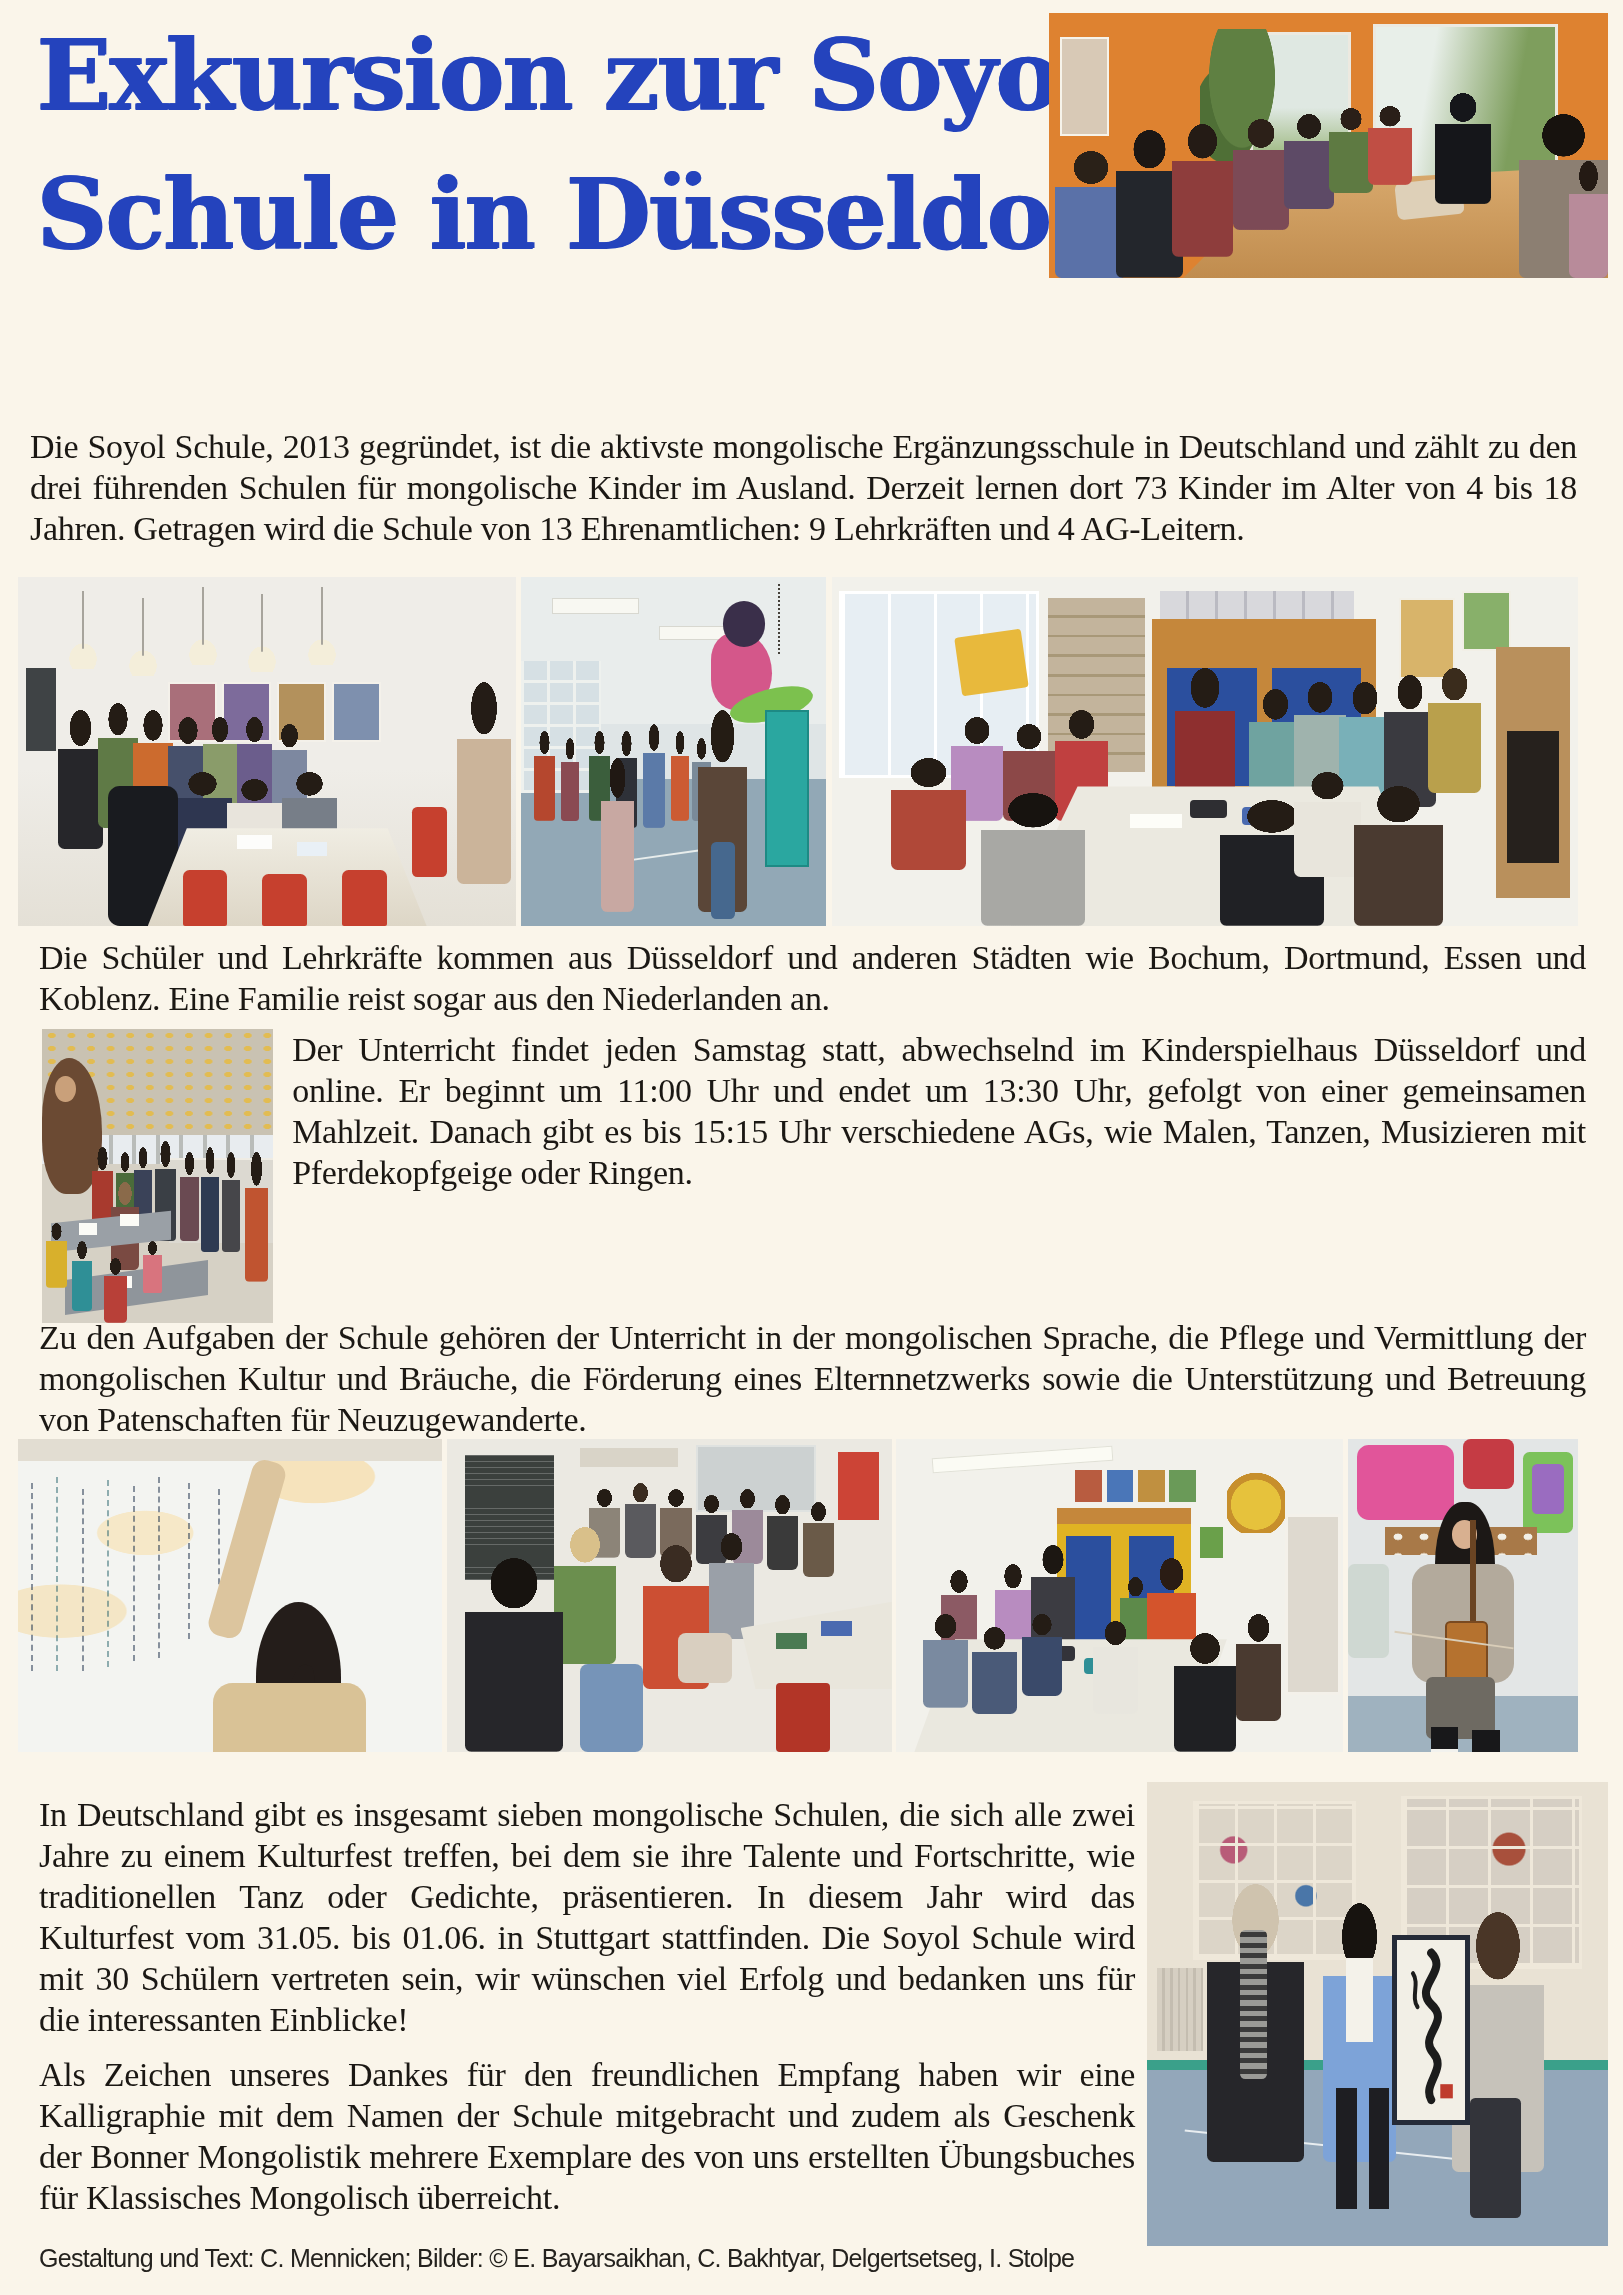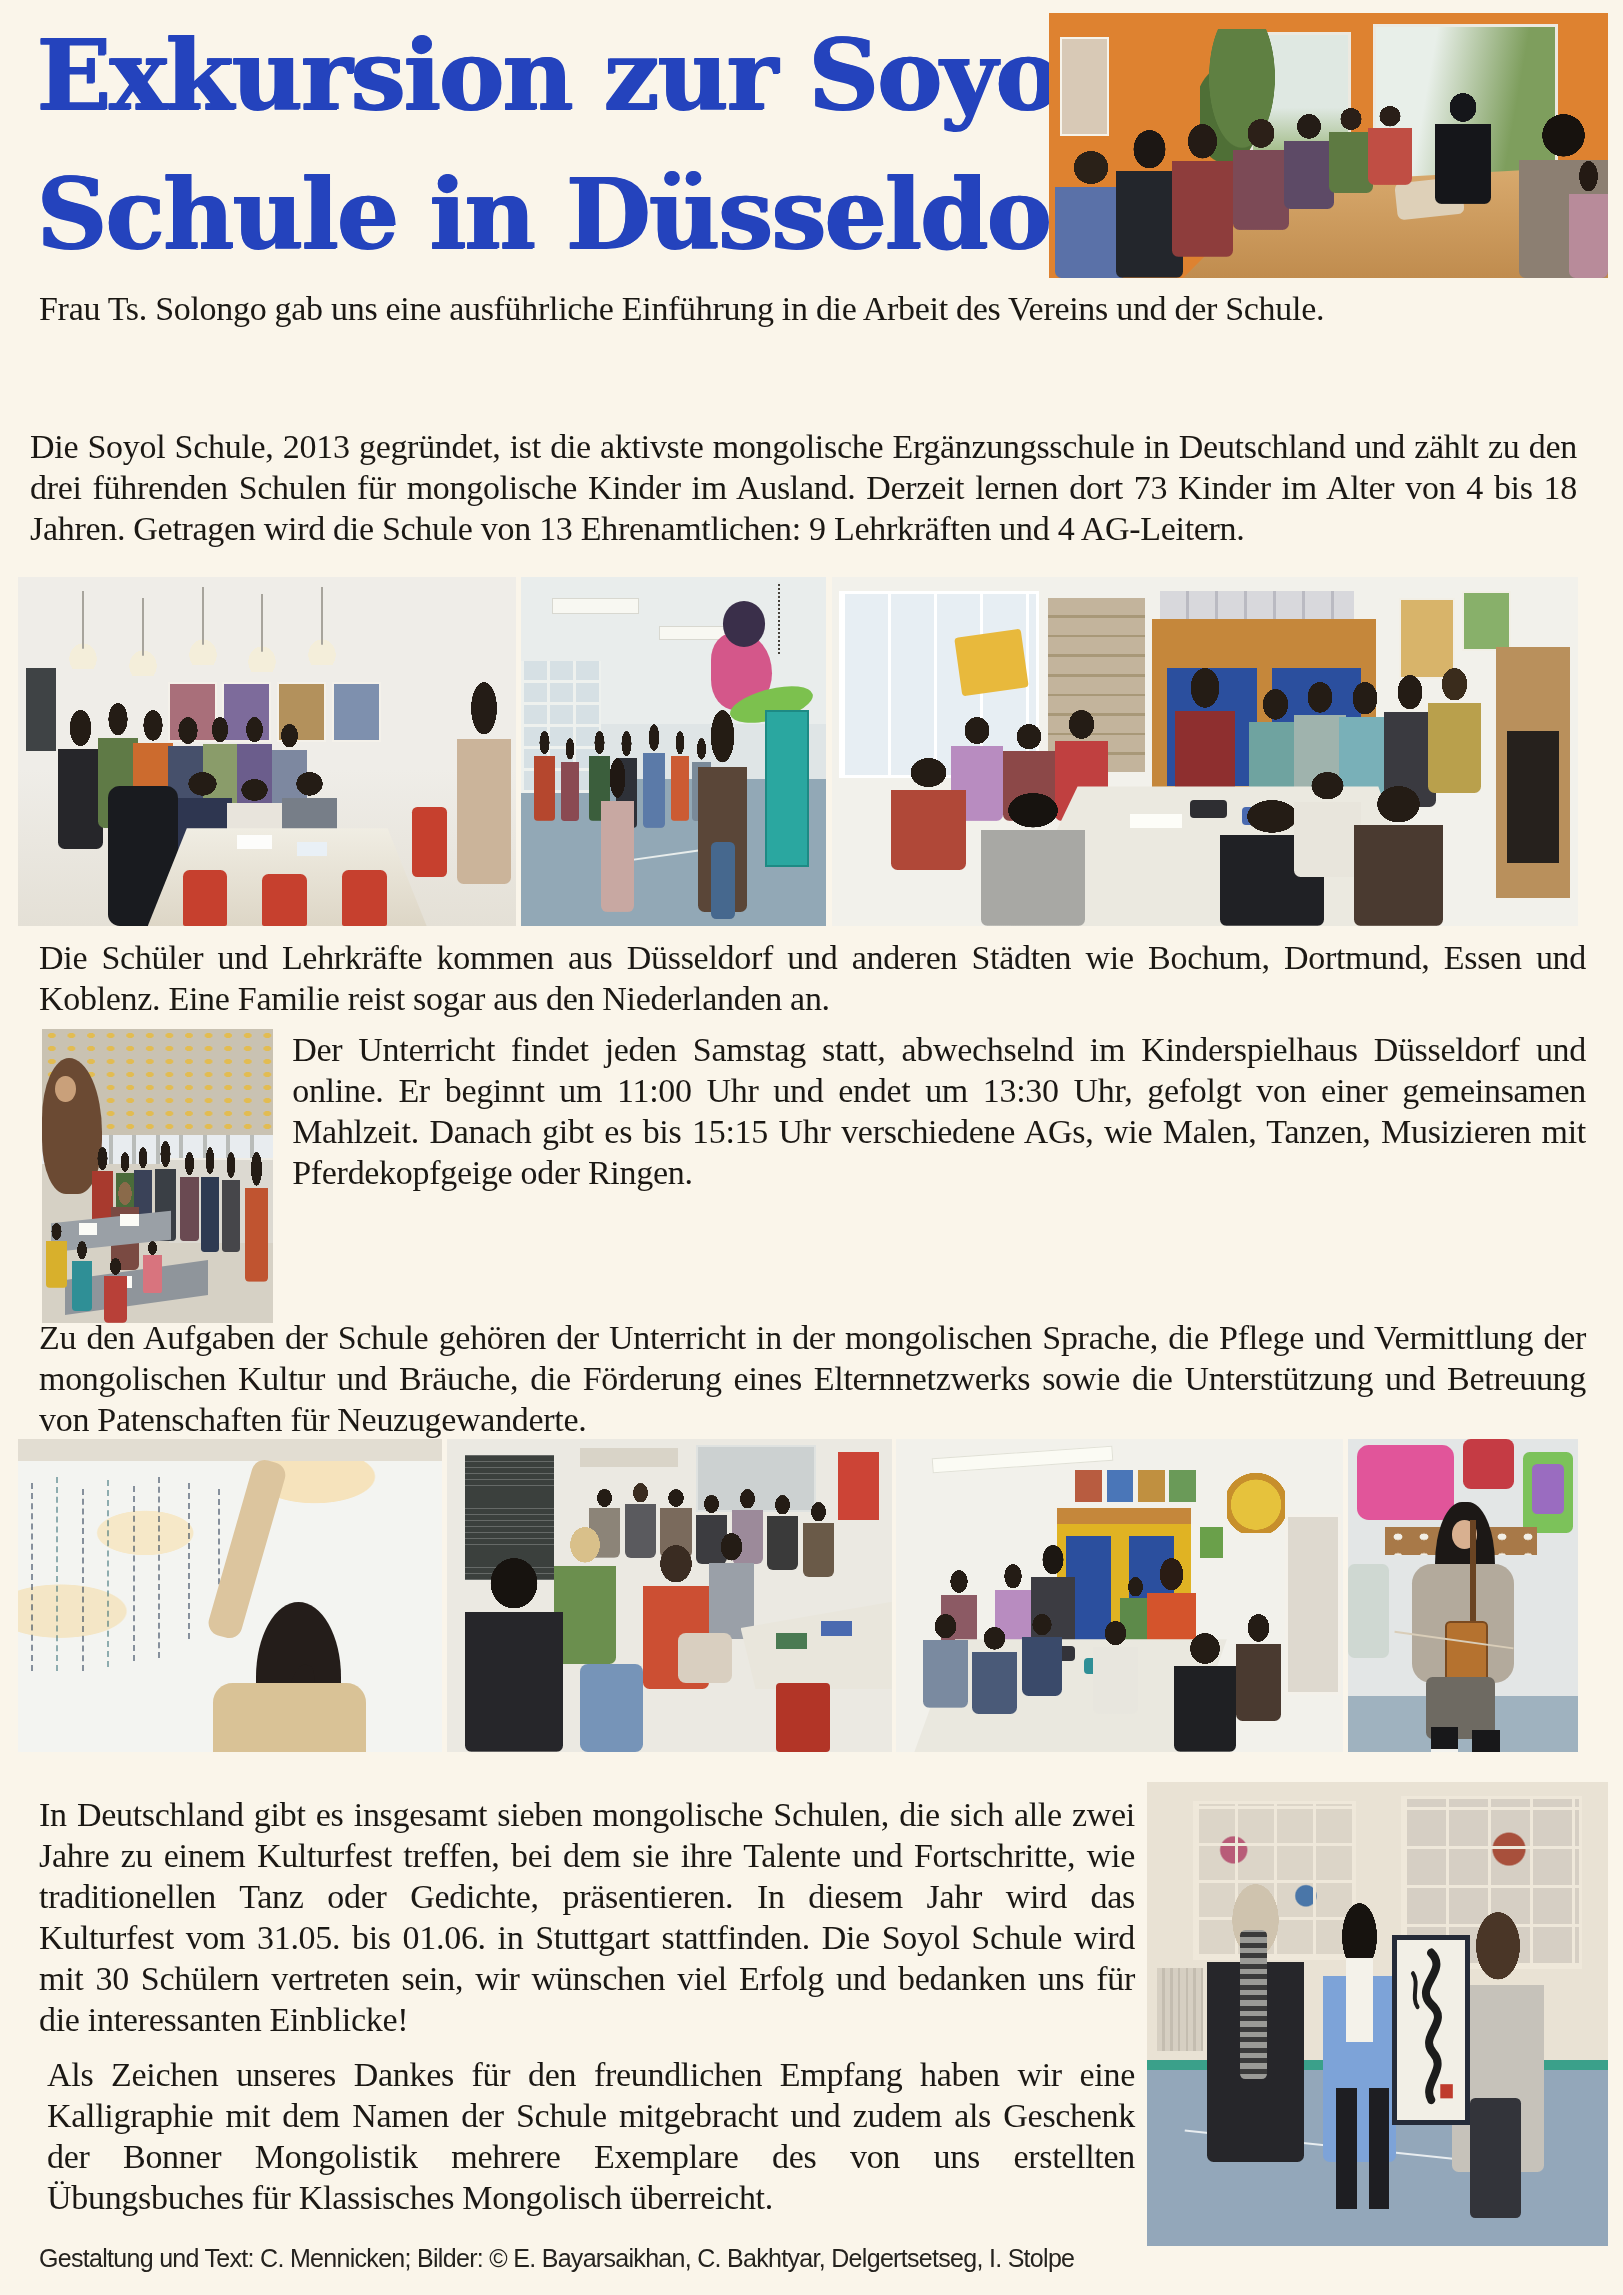--- a/index.html
+++ b/index.html
@@ -52,21 +52,20 @@
     <div class="pn" style="left:33%;top:40%;width:10%;height:42%;--b:#7c4a56;--h:#2c2018;"></div>
     <div class="pn" style="left:42%;top:38%;width:9%;height:36%;--b:#5d4a66;--h:#241c16;"></div>
     <div class="pn" style="left:50%;top:36%;width:8%;height:32%;--b:#5e7a42;--h:#2a1f18;"></div>
     <div class="pn" style="left:57%;top:35%;width:8%;height:30%;--b:#c04e44;--h:#2a1f18;"></div>
     <div class="pn" style="left:69%;top:30%;width:10%;height:42%;--b:#15161a;--h:#15161a;"></div>
     <div class="pn" style="left:84%;top:38%;width:16%;height:62%;--b:#8c7f72;--h:#17120e;"></div>
     <div class="pn" style="left:93%;top:56%;width:7%;height:44%;--b:#b88b9a;--h:#241a14;"></div>
   </figure>
 
   <section class="abs body" style="left:39px;top:288px;width:1547px;">
-    <p>Frau Ts. Solongo gab uns eine ausführliche Einführung in die Arbeit des Vereins und der Schule.</p>
   </section>
 
   <section class="abs body" style="left:30px;top:426px;width:1547px;">
     <p>Die Soyol Schule, 2013 gegründet, ist die aktivste mongolische Ergänzungsschule in Deutschland und zählt zu den drei führenden Schulen für mongolische Kinder im Ausland. Derzeit lernen dort 73 Kinder im Alter von 4 bis 18 Jahren. Getragen wird die Schule von 13 Ehrenamtlichen: 9 Lehrkräften und 4 AG-Leitern.</p>
   </section>
 
   <div class="abs" style="left:18.3px;top:577px;width:1560px;height:349px;display:flex;gap:5.2px;">
 
     <figure class="ph" style="width:498px;height:349px;background:linear-gradient(180deg,#efede8 0 55%,#e4e0d6 100%);" aria-label="Besuchergruppe steht um einen Tisch mit roten Stühlen unter Pendelleuchten">
       <div class="lamp" style="left:10%;top:4%;"></div>
@@ -282,21 +281,21 @@
       <div class="s" style="left:36%;top:92%;width:12%;height:7%;background:#18181a;border-bottom:3.3px solid #f2f2ee;"></div>
       <div class="s" style="left:54%;top:93%;width:12%;height:7%;background:#18181a;border-bottom:3.3px solid #f2f2ee;"></div>
     </figure>
   </div>
 
   <div class="abs" style="left:39px;top:1782px;width:1570px;display:flex;align-items:flex-start;gap:12.4px;">
     <div style="width:1096px;">
       <section class="body" style="padding-top:11.8px;">
         <p>In Deutschland gibt es insgesamt sieben mongolische Schulen, die sich alle zwei Jahre zu einem Kulturfest treffen, bei dem sie ihre Talente und Fortschritte, wie traditionellen Tanz oder Gedichte, präsentieren. In diesem Jahr wird das Kulturfest vom 31.05. bis 01.06. in Stuttgart stattfinden. Die Soyol Schule wird mit 30 Schülern vertreten sein, wir wünschen viel Erfolg und bedanken uns für die interessanten Einblicke!</p>
       </section>
-      <section class="body" style="margin-top:14.4px;margin-left:8px;">
+      <section class="body" style="margin-top:14.4px;">
         <p>Als Zeichen unseres Dankes für den freundlichen Empfang haben wir eine Kalligraphie mit dem Namen der Schule mitgebracht und zudem als Geschenk der Bonner Mongolistik mehrere Exemplare des von uns erstellten Übungsbuches für Klassisches Mongolisch überreicht.</p>
       </section>
       <div class="footer" style="margin-top:26px;">Gestaltung und Text: C. Mennicken; Bilder: ©  E. Bayarsaikhan, C. Bakhtyar, Delgertsetseg, I. Stolpe</div>
     </div>
 
     <figure class="ph" style="width:461px;height:464px;background:#e9e2d4;" aria-label="Drei Frauen halten eine gerahmte mongolische Kalligraphie in einer Halle">
       <div class="s" style="left:10%;top:4%;width:34%;height:33%;background:#dcd5c8;border:3.9px solid #efe8da;background-image:repeating-linear-gradient(90deg,#efe8da 0 3.3px,transparent 3.3px 39px),repeating-linear-gradient(0deg,#efe8da 0 3.3px,transparent 3.3px 37px),radial-gradient(circle at 24% 30%,#b85c78 0 8%,transparent 9%),radial-gradient(circle at 70% 60%,#4a76a8 0 7%,transparent 8%),radial-gradient(circle at 40% 75%,#c09040 0 7%,transparent 8%);"></div>
       <div class="s" style="left:55%;top:3%;width:38%;height:36%;background:#d6cfc4;border:3.9px solid #efe8da;background-image:repeating-linear-gradient(90deg,#efe8da 0 3.3px,transparent 3.3px 42px),repeating-linear-gradient(0deg,#efe8da 0 3.3px,transparent 3.3px 39px),radial-gradient(circle at 60% 30%,#a8503c 0 10%,transparent 11%);"></div>
       <div class="s" style="left:2%;top:40%;width:10%;height:18%;background:repeating-linear-gradient(90deg,#d6cfc2 0 5.2px,#c4bdb0 5.2px 7.8px);"></div>
       <div class="s" style="left:0;top:60%;width:100%;height:2%;background:#3aa08a;"></div>

